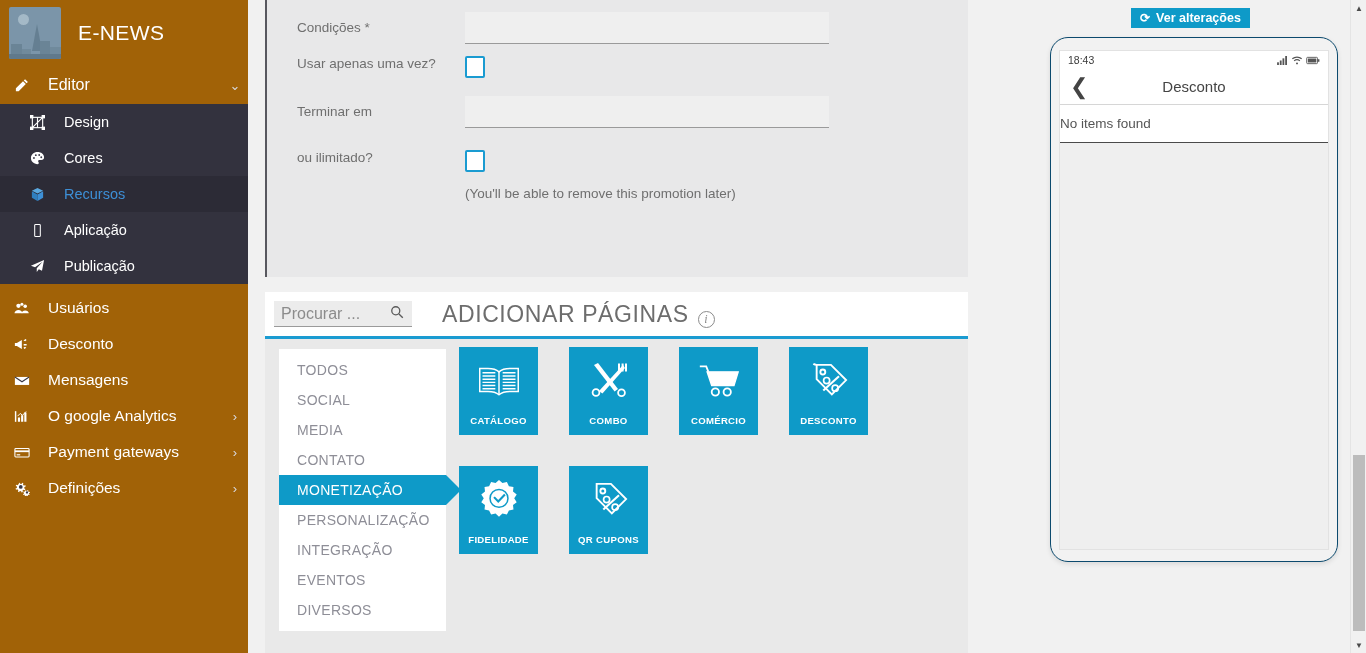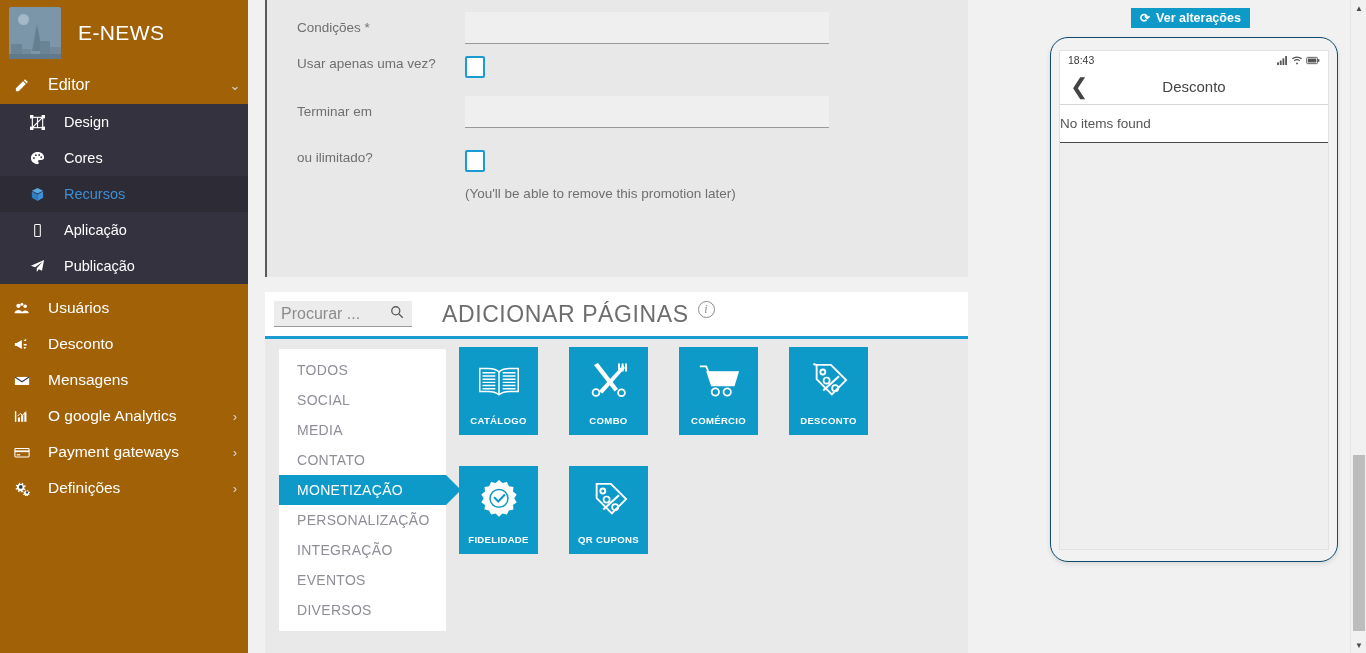--- a/index.html
+++ b/index.html
@@ -170,21 +170,21 @@
   }
   .search-box input::placeholder { color: #8c8c8c; }
   .search-icon {
     position: absolute; right: 8px; top: 4px;
     width: 14px; height: 14px;
   }
   .pages-title {
     margin-left: 30px;
     font-size: 23px; color: #6d6d6d;
     letter-spacing: .6px;
-    display: flex; align-items: flex-start;
+    display: flex; align-items: flex-end;
   }
   .info-icon {
     margin-left: 9px;
     width: 17px; height: 17px;
     border: 1.4px solid #8b8b8b;
     border-radius: 50%;
     color: #8b8b8b; font-size: 12px;
     display: inline-flex; align-items: center; justify-content: center;
     font-style: italic; font-family: "Liberation Serif", serif;
   }

